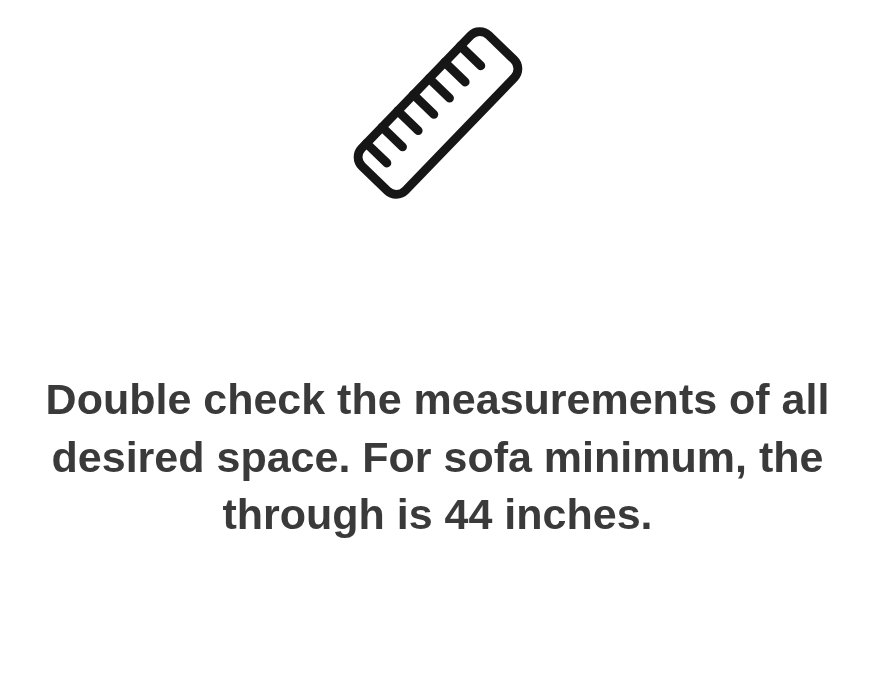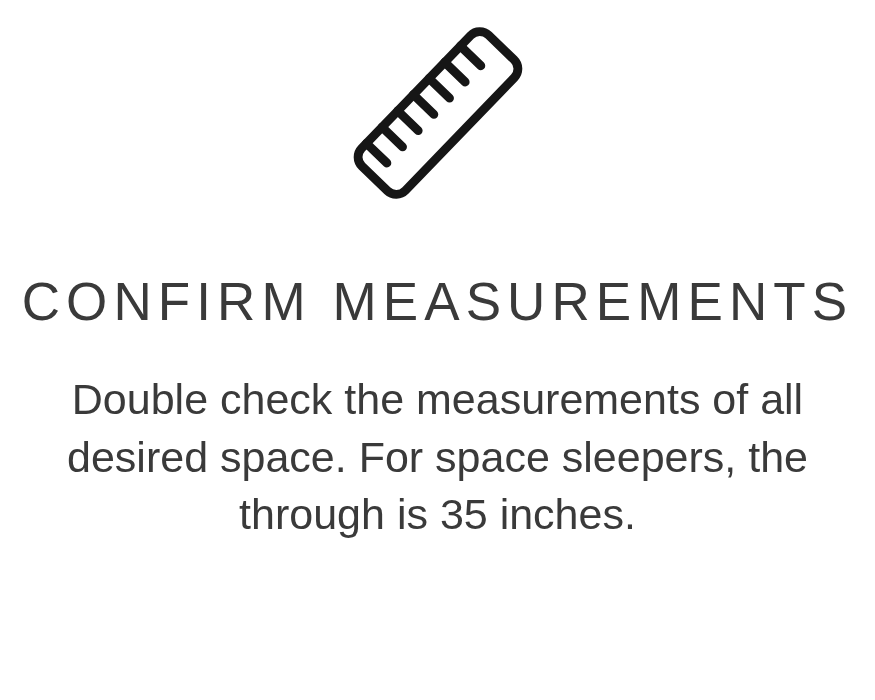--- a/index.html
+++ b/index.html
@@ -38,21 +38,21 @@
     white-space: nowrap;
   }
   .body-text {
     position: absolute;
     top: 371px;
     left: 0;
     width: 100%;
     text-align: center;
     font-size: 43px;
     line-height: 57.5px;
-    font-weight: 400;
+    font-weight: 700;
     color: #3a3a3a;
   }
   .body-line { white-space: nowrap; }
 </style>
 </head>
 <body>
 
 <div class="card">
 
   <div class="icon-wrap">
@@ -63,21 +63,20 @@
         <line x1="-50" y1="-31" x2="-50" y2="-2"></line>
         <line x1="-27" y1="-31" x2="-27" y2="-2"></line>
         <line x1="-4" y1="-31" x2="-4" y2="-2"></line>
         <line x1="19" y1="-31" x2="19" y2="-2"></line>
         <line x1="42" y1="-31" x2="42" y2="-2"></line>
         <line x1="65" y1="-31" x2="65" y2="-2"></line>
       </g>
     </svg>
   </div>
 
-  <h1 class="headline">CONFIRM MEASUREMENTS</h1>
 
   <div class="body-text">
     <div class="body-line">Double check the measurements of all</div>
-    <div class="body-line">desired space. For space sleepers, the</div>
-    <div class="body-line">through is 35 inches.</div>
+    <div class="body-line">desired space. For sofa minimum, the</div>
+    <div class="body-line">through is 44 inches.</div>
   </div>
 
 </div>
 
 </body></html>

